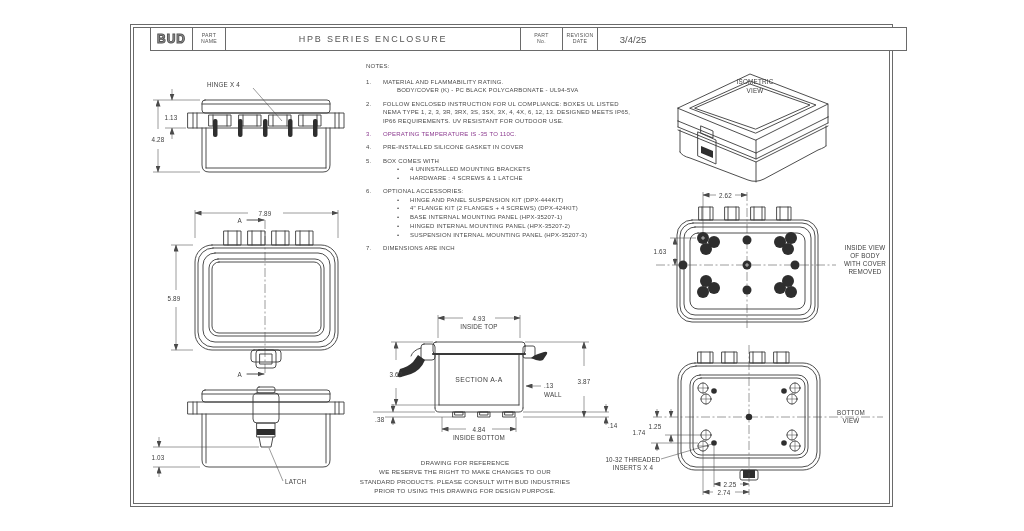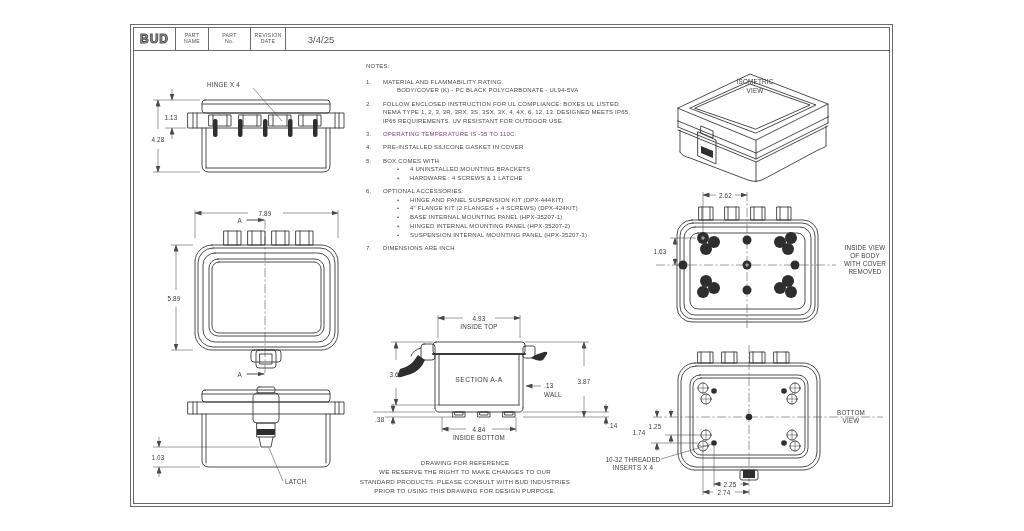--- a/index.html
+++ b/index.html
@@ -1,20 +1,20 @@
 <!DOCTYPE html>
 <html><head>
 <meta charset="utf-8">
 <style>
   html,body{margin:0;padding:0;background:#ffffff;}
   .page{position:relative;width:1024px;height:531px;background:#ffffff;
         font-family:"Liberation Sans",sans-serif;color:#3c3c3c;overflow:hidden;}
   .sheet{position:absolute;left:133px;top:27px;width:757px;height:477px;
          border:1px solid #6a6a6a;outline:1px solid #6a6a6a;outline-offset:2px;box-sizing:border-box;}
-  .titlebar{position:absolute;left:133px;top:27px;width:757px;height:24px;display:flex;
+  .titlebar{position:absolute;left:150px;top:27px;width:757px;height:24px;display:flex;
             border:1px solid #6a6a6a;box-sizing:border-box;background:#fff;z-index:3;}
   .tcell{border-right:1px solid #6a6a6a;display:flex;align-items:center;justify-content:center;
          flex-direction:column;box-sizing:border-box;height:100%;}
   .tcell:last-child{border-right:none;}
   .lbl{font-size:5.2px;line-height:1.15;text-align:center;color:#555;letter-spacing:.3px;}
   .logo{font-size:12px;font-weight:bold;letter-spacing:1px;color:#9a9a9a;-webkit-text-stroke:1px #555;}
   .title-main{font-size:9px;letter-spacing:1.8px;color:#555;}
   .partno{font-size:9px;letter-spacing:1.2px;color:#555;}
   .datecell{font-size:9.5px;color:#555;text-align:center;}
   .notes{position:absolute;left:366px;top:62px;width:288px;font-size:6px;color:#4a4a4a;
@@ -45,20 +45,23 @@
 <div class="page">
   <div class="sheet"></div>
 
   <div class="titlebar">
     <div class="tcell" style="width:42px">
       <span class="logo">BUD</span>
     </div>
     <div class="tcell" style="width:33px">
       <span class="lbl">PART</span>
       <span class="lbl">NAME</span>
+    </div>
+    <div class="tcell" style="width:295px">
+      <span class="title-main">HPB SERIES ENCLOSURE</span>
     </div>
     <div class="tcell" style="width:42px">
       <span class="lbl">PART</span>
       <span class="lbl">No.</span>
     </div>
     <div class="tcell" style="width:35px">
       <span class="lbl">REVISION</span>
       <span class="lbl">DATE</span>
     </div>
     <div class="tcell" style="width:70px">

